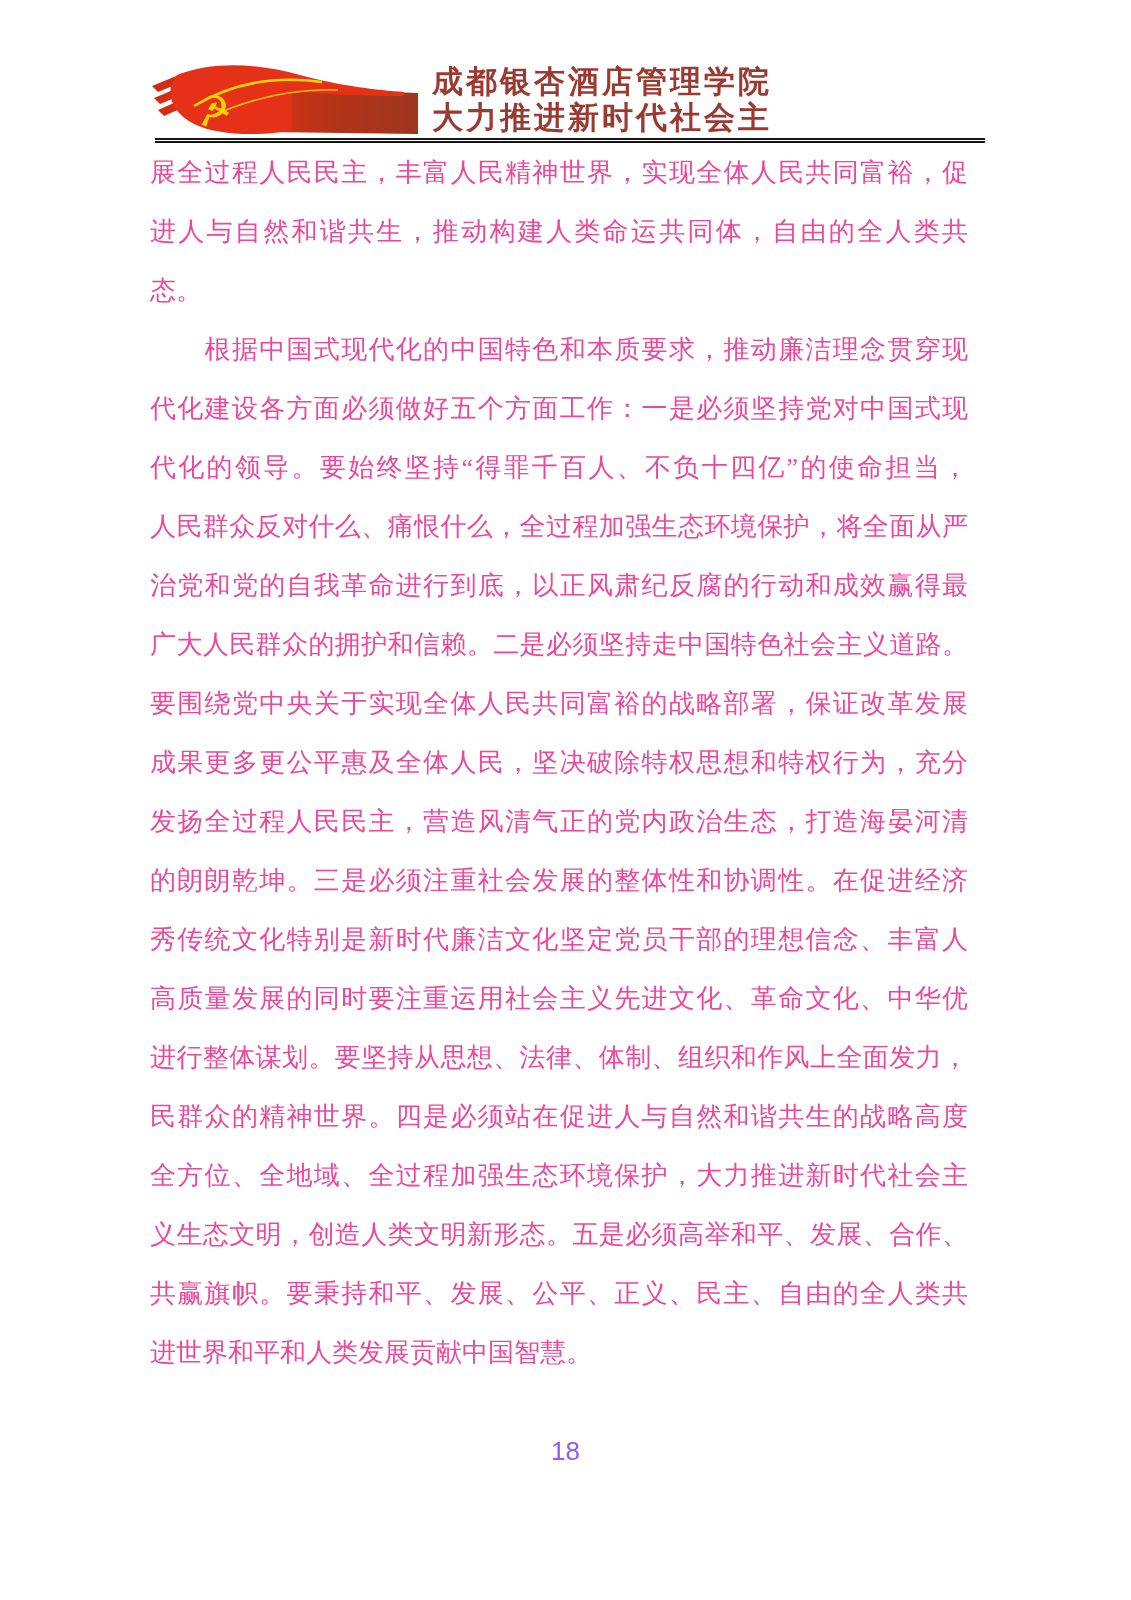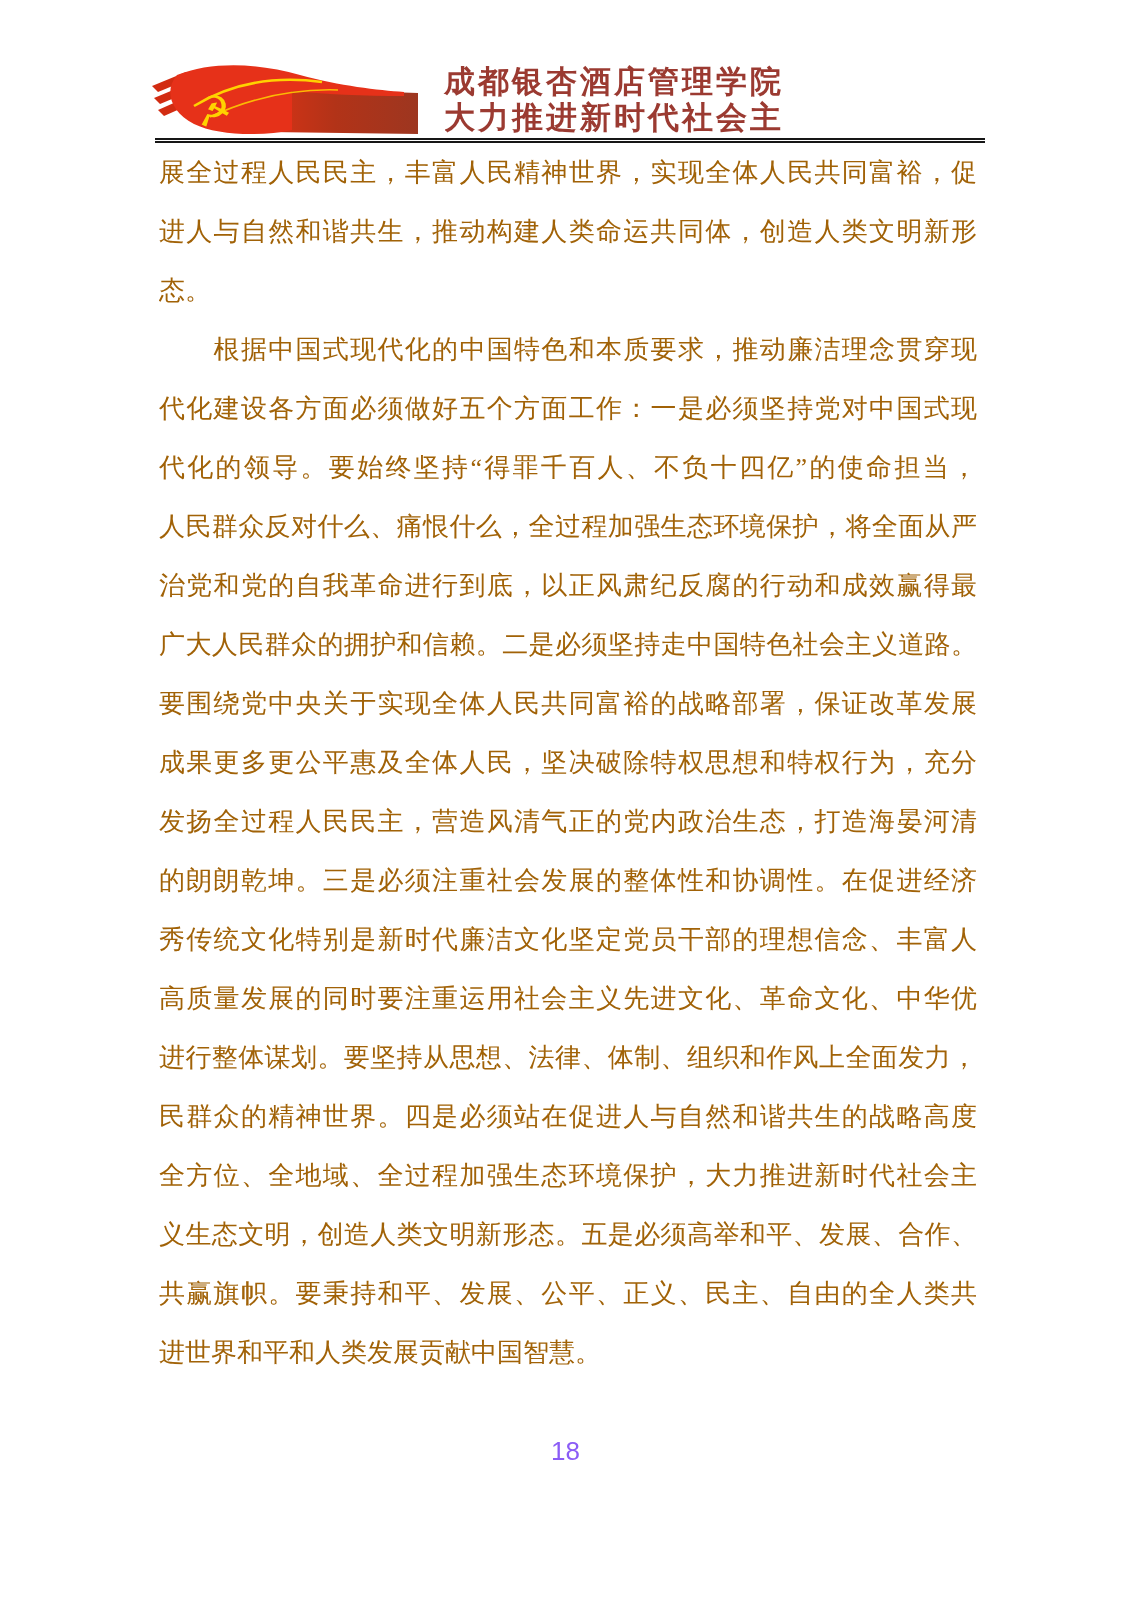--- a/index.html
+++ b/index.html
@@ -19,21 +19,21 @@
   
   .logo {
     position: absolute;
     left: 150px;
     top: 62px;
     width: 268px;
     height: 76px;
   }
   .org-block {
     position: absolute;
-    left: 444px;
+    left: 432px;
     top: 64px;
     color: #9b3a31;
     font-weight: bold;
     font-family: "Liberation Serif", "DejaVu Serif", serif;
   }
   .org-line {
     font-size: 31px;
     line-height: 36px;
     letter-spacing: 3px;
     white-space: nowrap;
@@ -45,24 +45,24 @@
     width: 830px;
     height: 5px;
     box-sizing: border-box;
     border-top: 2px solid #161616;
     border-bottom: 2px solid #161616;
   }
 
   
   .body-text {
     position: absolute;
-    left: 159px;
+    left: 150px;
     top: 143px;
     width: 818px;
-    color: #a16207;
+    color: #ec4899;
     font-size: 26px;
     line-height: 59px;
     font-family: "Liberation Serif", "DejaVu Serif", serif;
   }
   .line {
     text-align: justify;
     text-align-last: justify;
     text-justify: inter-character;
     height: 59px;
     overflow: hidden;
@@ -117,21 +117,21 @@
   <div class="org-block">
     <div class="org-line">成都银杏酒店管理学院</div>
     <div class="org-line">大力推进新时代社会主</div>
   </div>
 
   <div class="divider"></div>
 
   <main class="body-text">
     <div>
         <div class="line">展全过程人民民主，丰富人民精神世界，实现全体人民共同富裕，促</div>
-        <div class="line">进人与自然和谐共生，推动构建人类命运共同体，创造人类文明新形</div>
+        <div class="line">进人与自然和谐共生，推动构建人类命运共同体，自由的全人类共</div>
         <div class="line last">态。</div>
         <div class="line">　　根据中国式现代化的中国特色和本质要求，推动廉洁理念贯穿现</div>
         <div class="line">代化建设各方面必须做好五个方面工作：一是必须坚持党对中国式现</div>
         <div class="line">代化的领导。要始终坚持“得罪千百人、不负十四亿”的使命担当，</div>
         <div class="line">人民群众反对什么、痛恨什么，全过程加强生态环境保护，将全面从严</div>
         <div class="line">治党和党的自我革命进行到底，以正风肃纪反腐的行动和成效赢得最</div>
         <div class="line">广大人民群众的拥护和信赖。二是必须坚持走中国特色社会主义道路。</div>
         <div class="line">要围绕党中央关于实现全体人民共同富裕的战略部署，保证改革发展</div>
         <div class="line">成果更多更公平惠及全体人民，坚决破除特权思想和特权行为，充分</div>
         <div class="line">发扬全过程人民民主，营造风清气正的党内政治生态，打造海晏河清</div>

